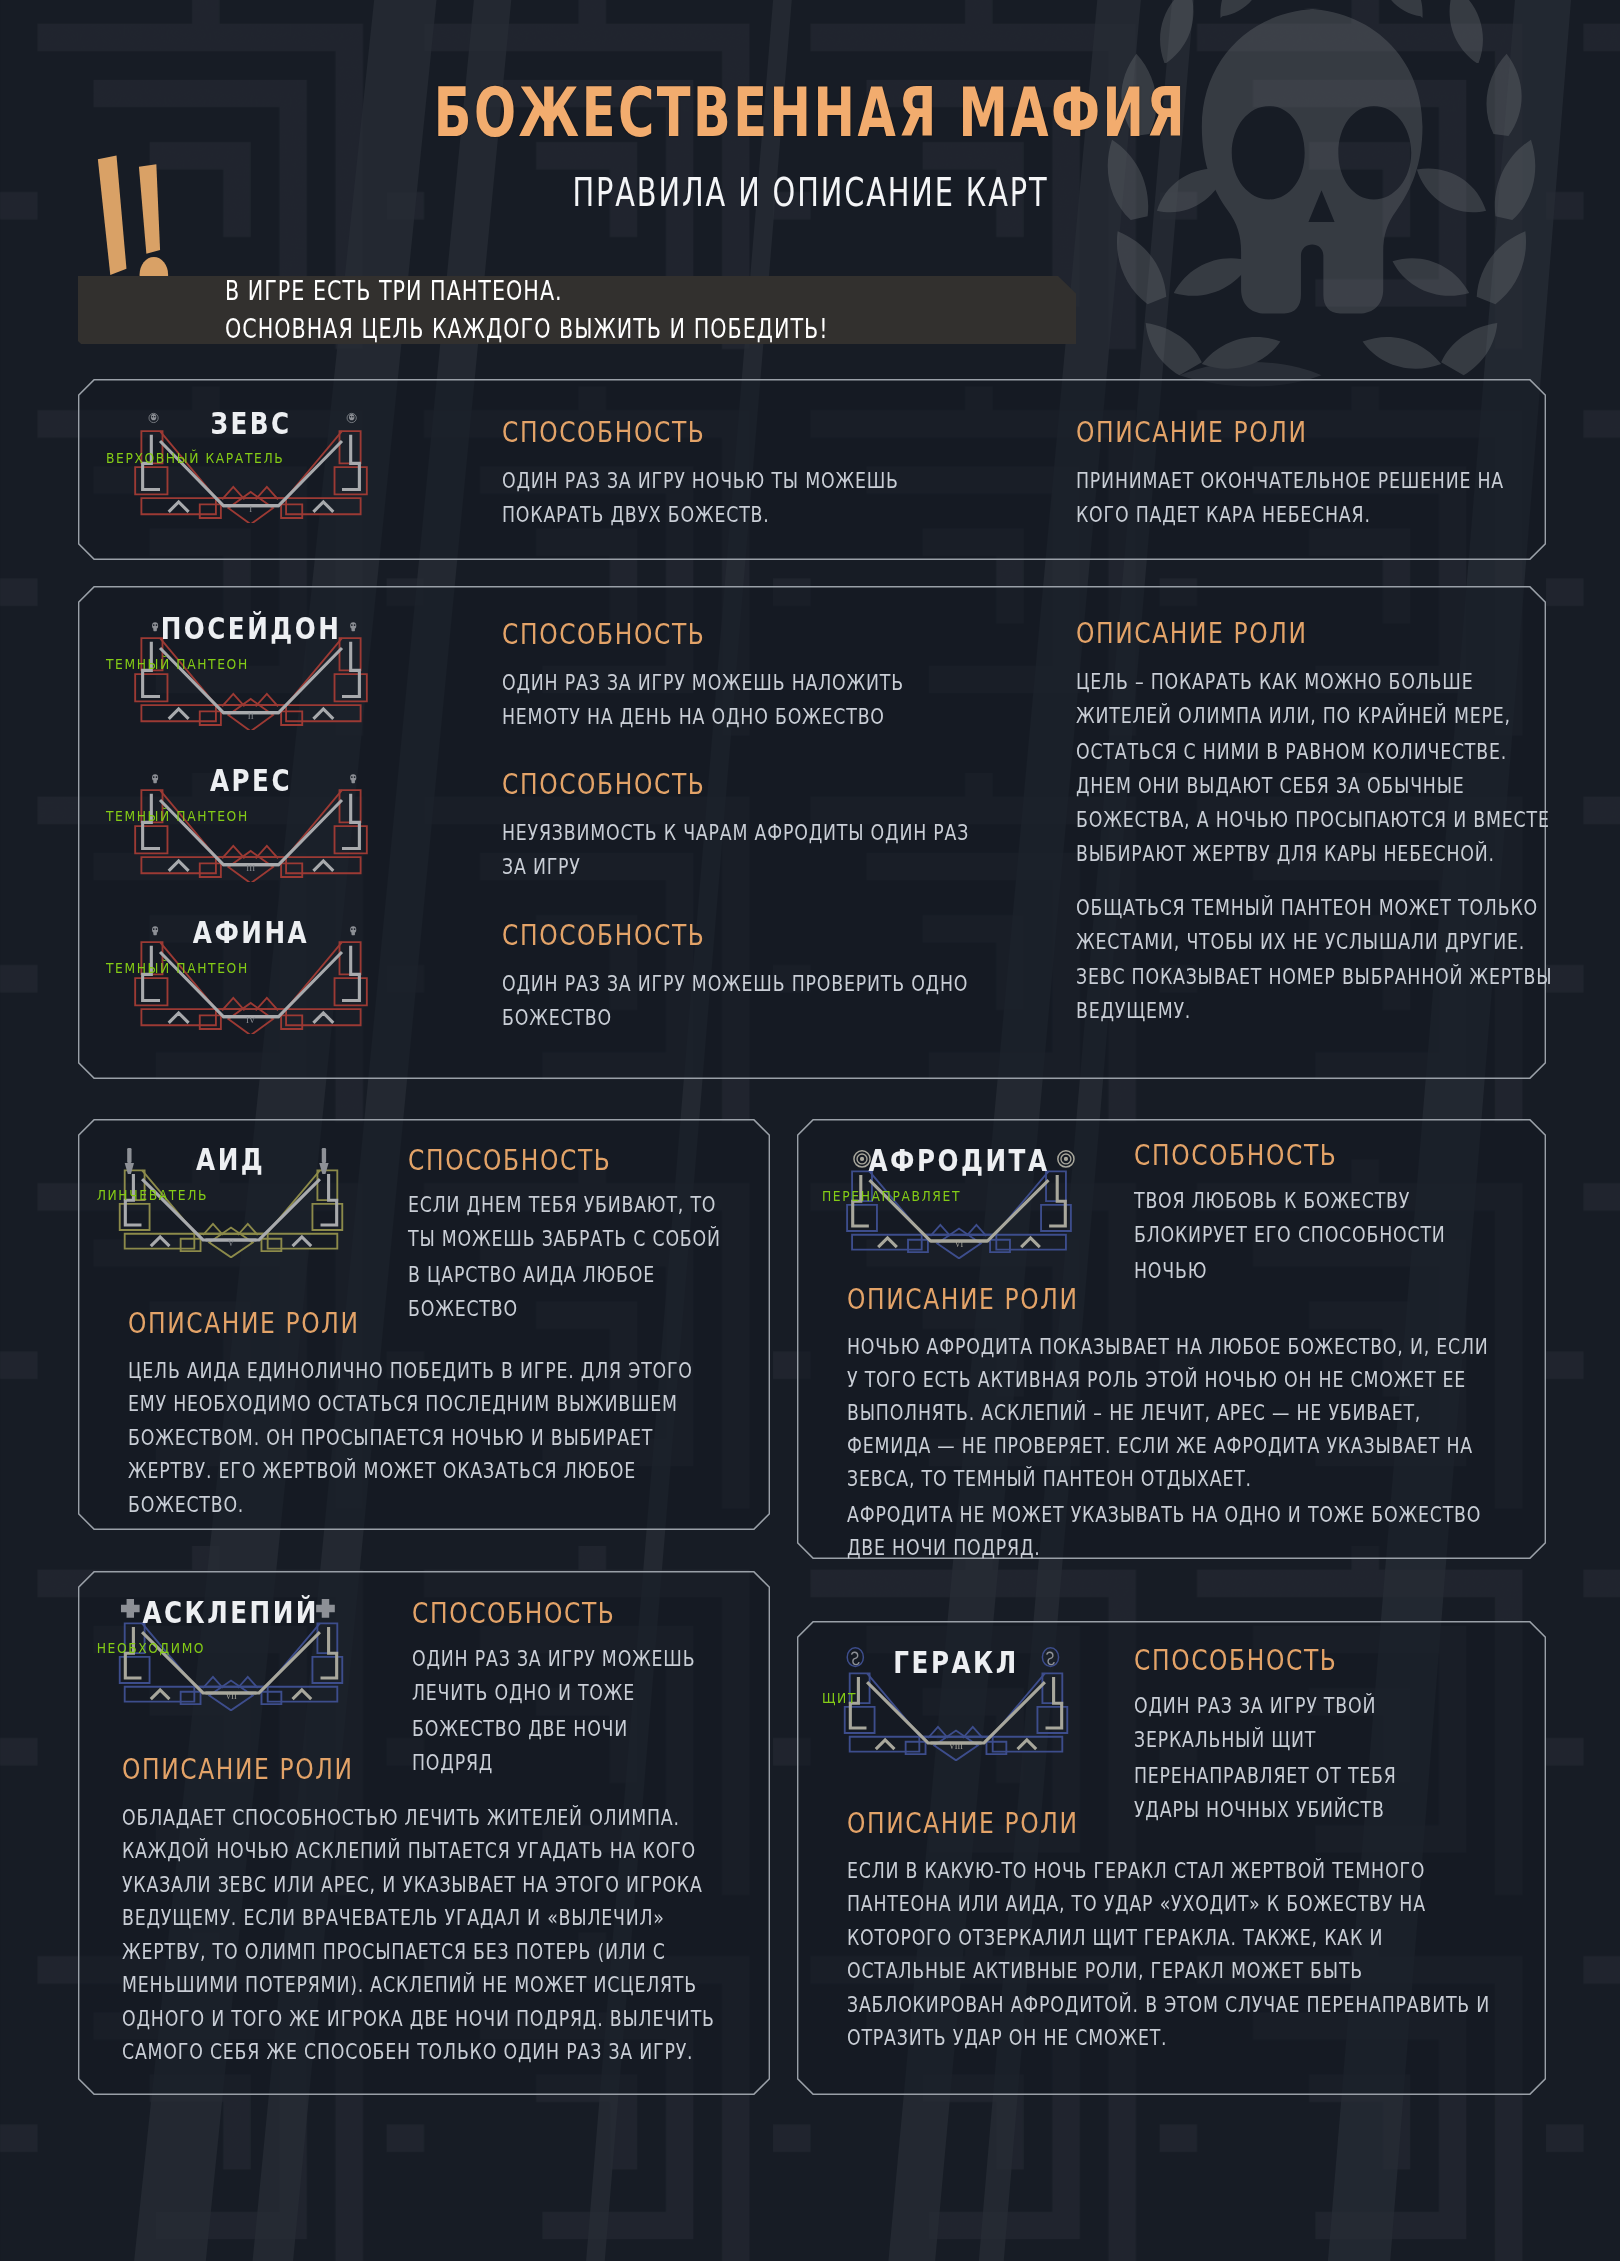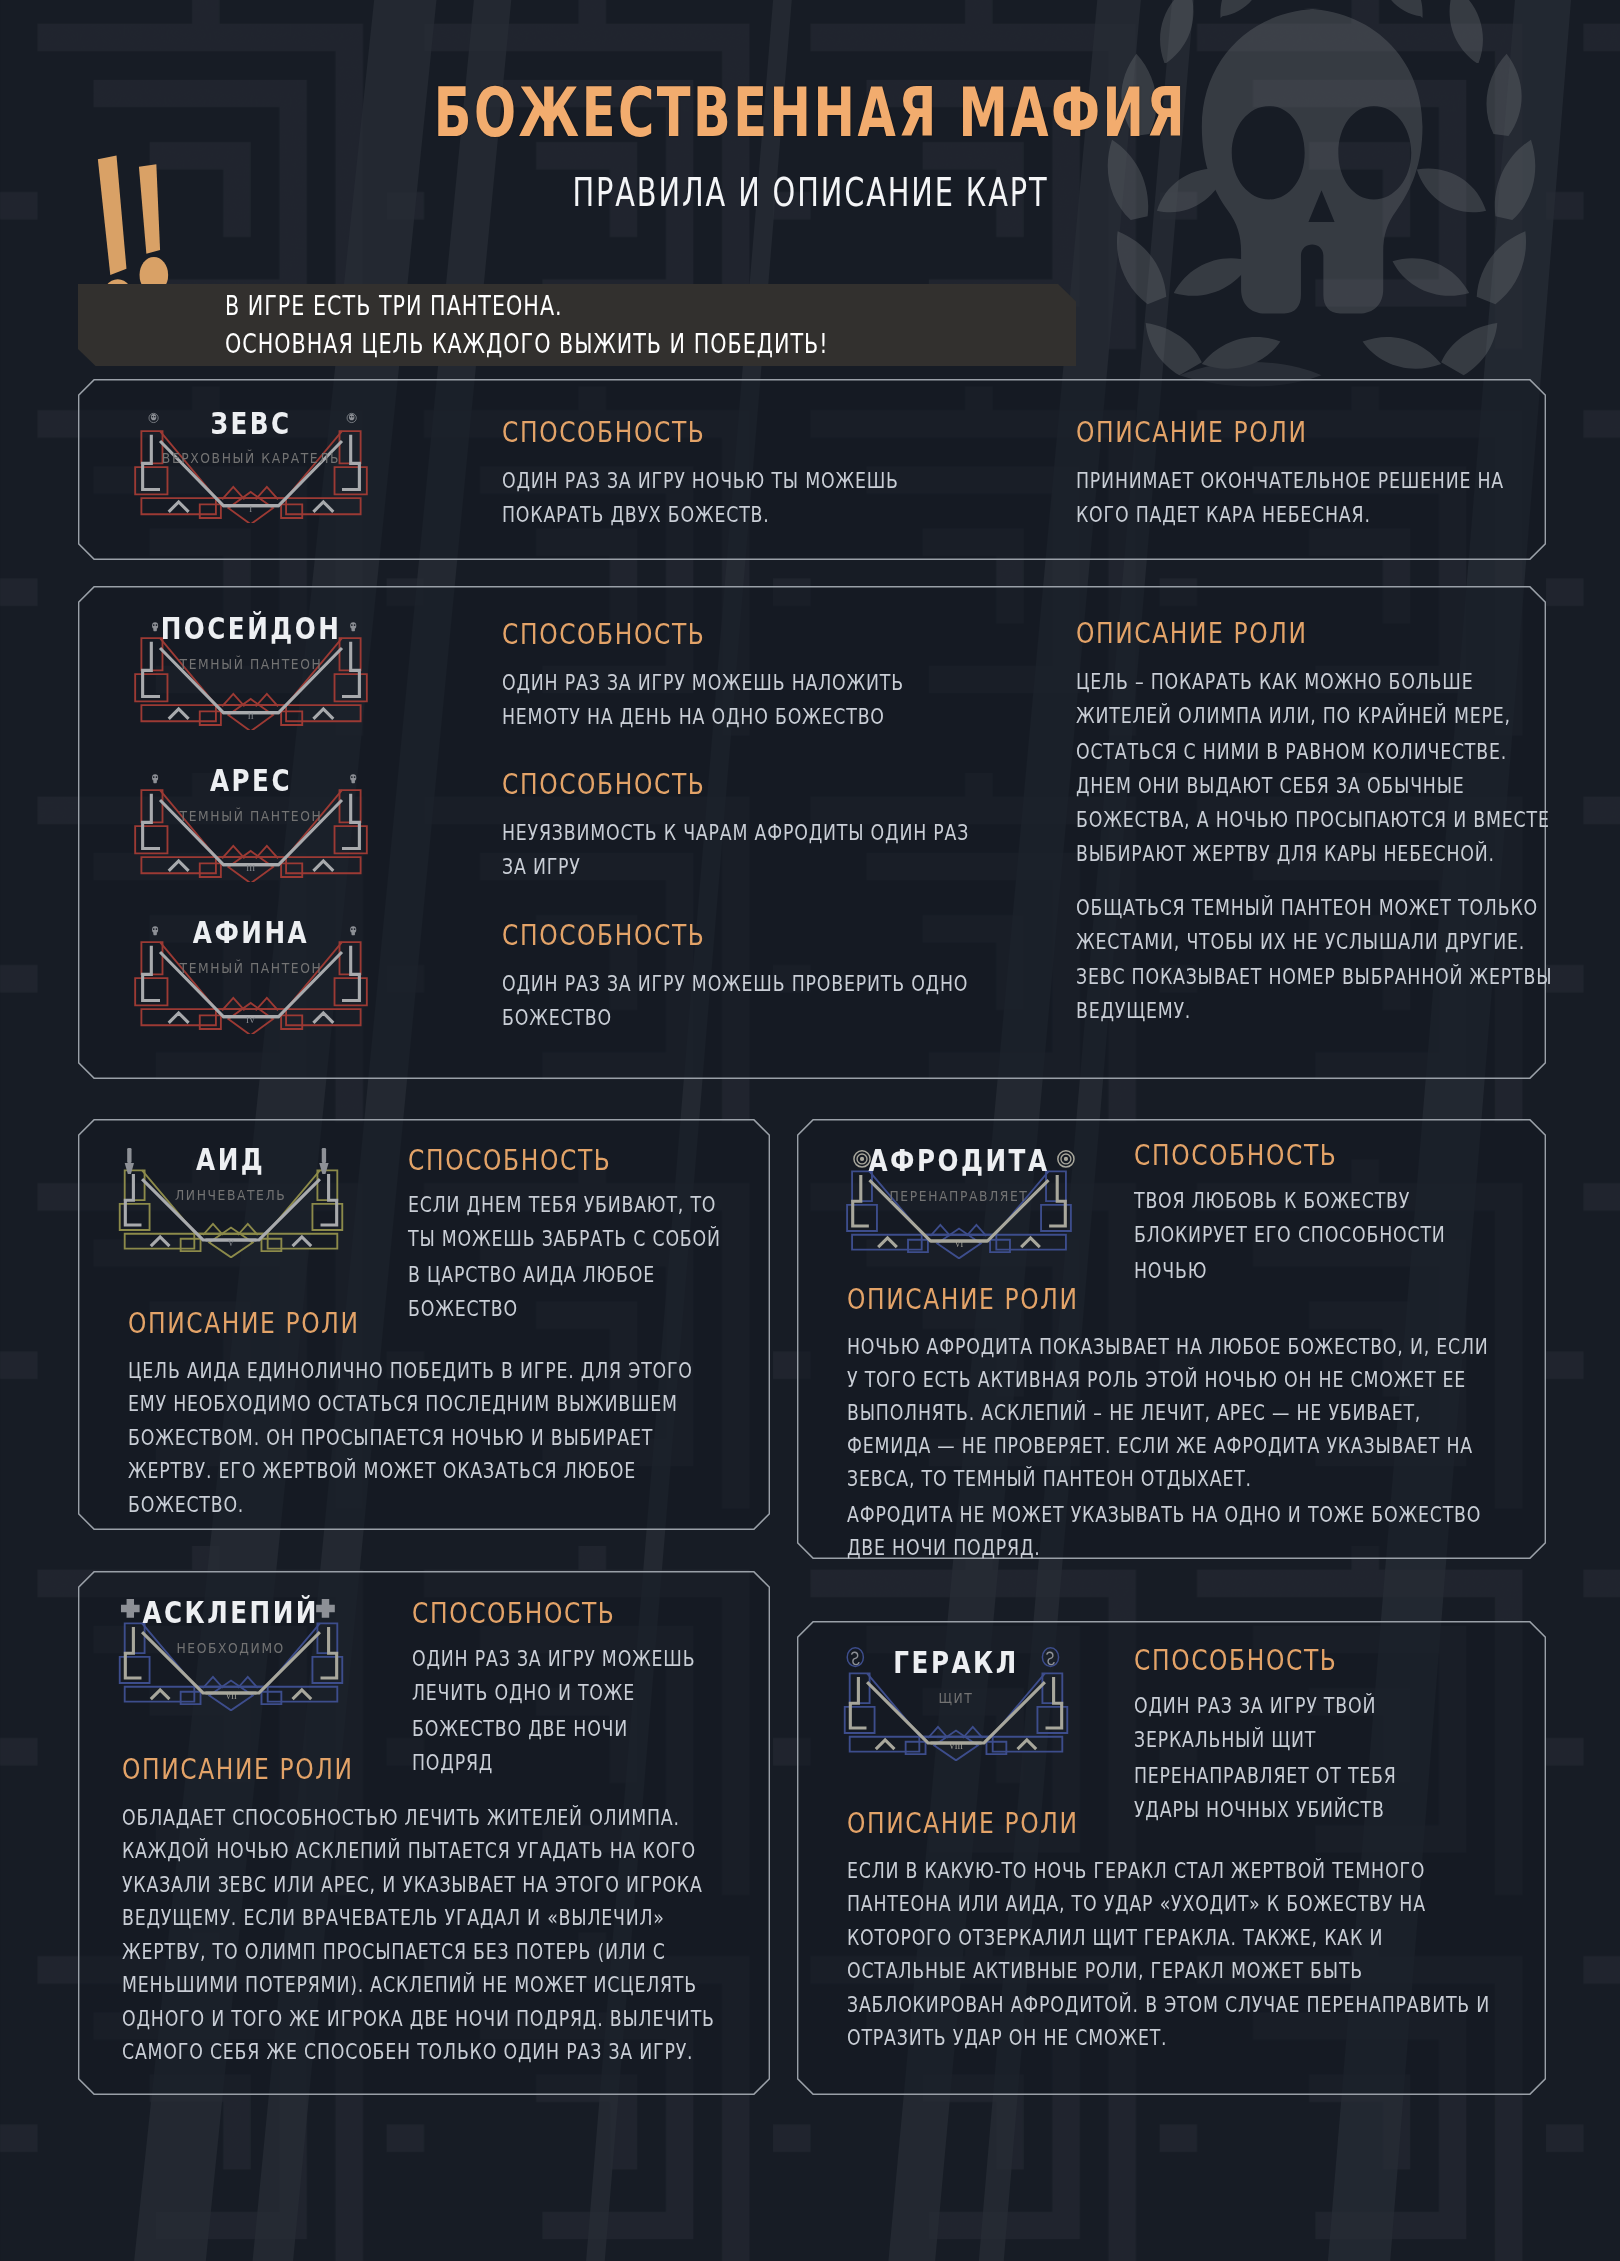--- a/index.html
+++ b/index.html
@@ -31,21 +31,21 @@
     font-size:32px;letter-spacing:1.9px;color:#F4F5F7;margin:0;
     font-family:"DejaVu Sans Condensed","Liberation Sans",sans-serif;
     transform:scaleY(1.2);transform-origin:center top;padding-top:27.4px;
   }
 
   
   .excl{position:absolute;left:94px;top:153px;width:106px;height:168px;}
 
   
   .banner{
-    position:absolute;left:78px;top:284px;width:998px;height:82px;
+    position:absolute;left:78px;top:276px;width:998px;height:68px;
     background:#32302e;
     clip-path:polygon(0 0,980px 0,998px 17.5px,998px 82px,17.5px 82px,0 65px);
     display:flex;align-items:center;
   }
   .banner-text{
     margin-left:147px;color:#FFFFFF;font-size:23px;line-height:1.42;letter-spacing:1px;
     font-family:"DejaVu Sans Condensed","Liberation Sans",sans-serif;transform:scaleY(1.16);
   }
   .banner-text span{display:block;}
 
@@ -63,22 +63,22 @@
 
   
   .emblem{position:relative;}
   .emblem svg{display:block;}
   .role-name{
     position:absolute;left:0;right:0;text-align:center;
     color:#EDEFF2;font-size:27.4px;letter-spacing:2.5px;font-weight:bold;
     font-family:"DejaVu Sans Condensed","Liberation Sans",sans-serif;transform:scaleY(1.1);
   }
   .role-sub{
-    position:absolute;left:0;right:0;text-align:center;
-    color:#737373;font-size:13.7px;letter-spacing:1.6px;
+    position:absolute;left:0;right:0;text-align:left;
+    color:#84cc16;font-size:13.7px;letter-spacing:1.6px;
     font-family:"DejaVu Sans Condensed","Liberation Sans",sans-serif;
   }
 
   
   .sec-head{
     color:#E3A368;font-size:26px;letter-spacing:1.6px;
     font-family:"DejaVu Sans Condensed","Liberation Sans",sans-serif;
     transform:scaleY(1.12);transform-origin:left top;margin:0 0 18.7px 0;
   }
   .sec-body{

